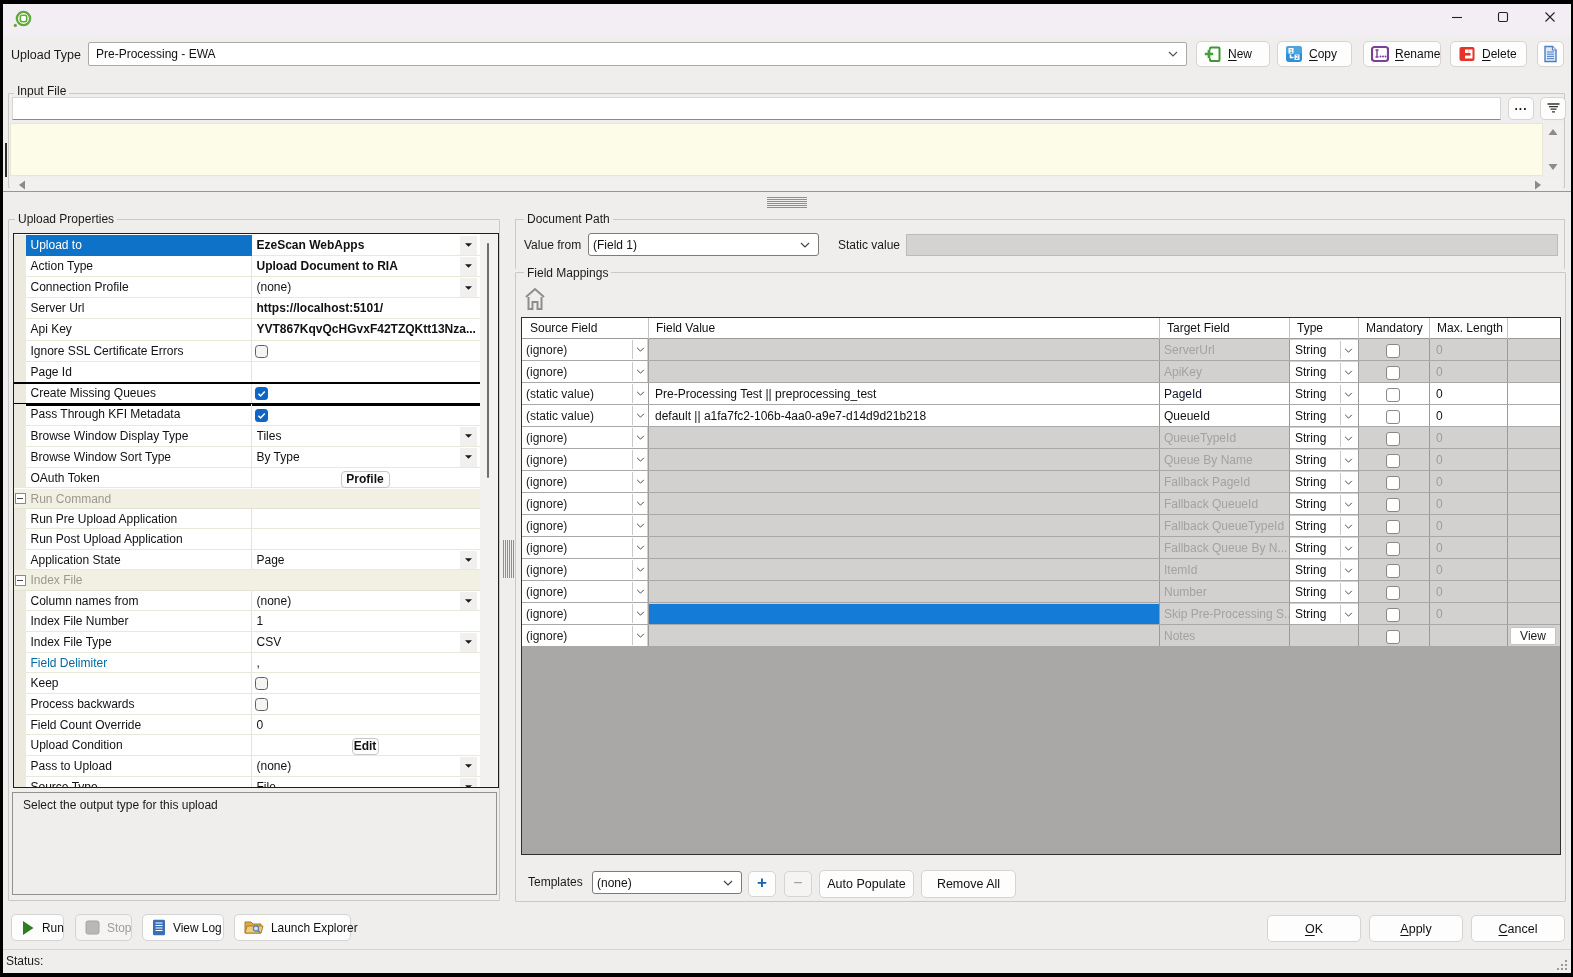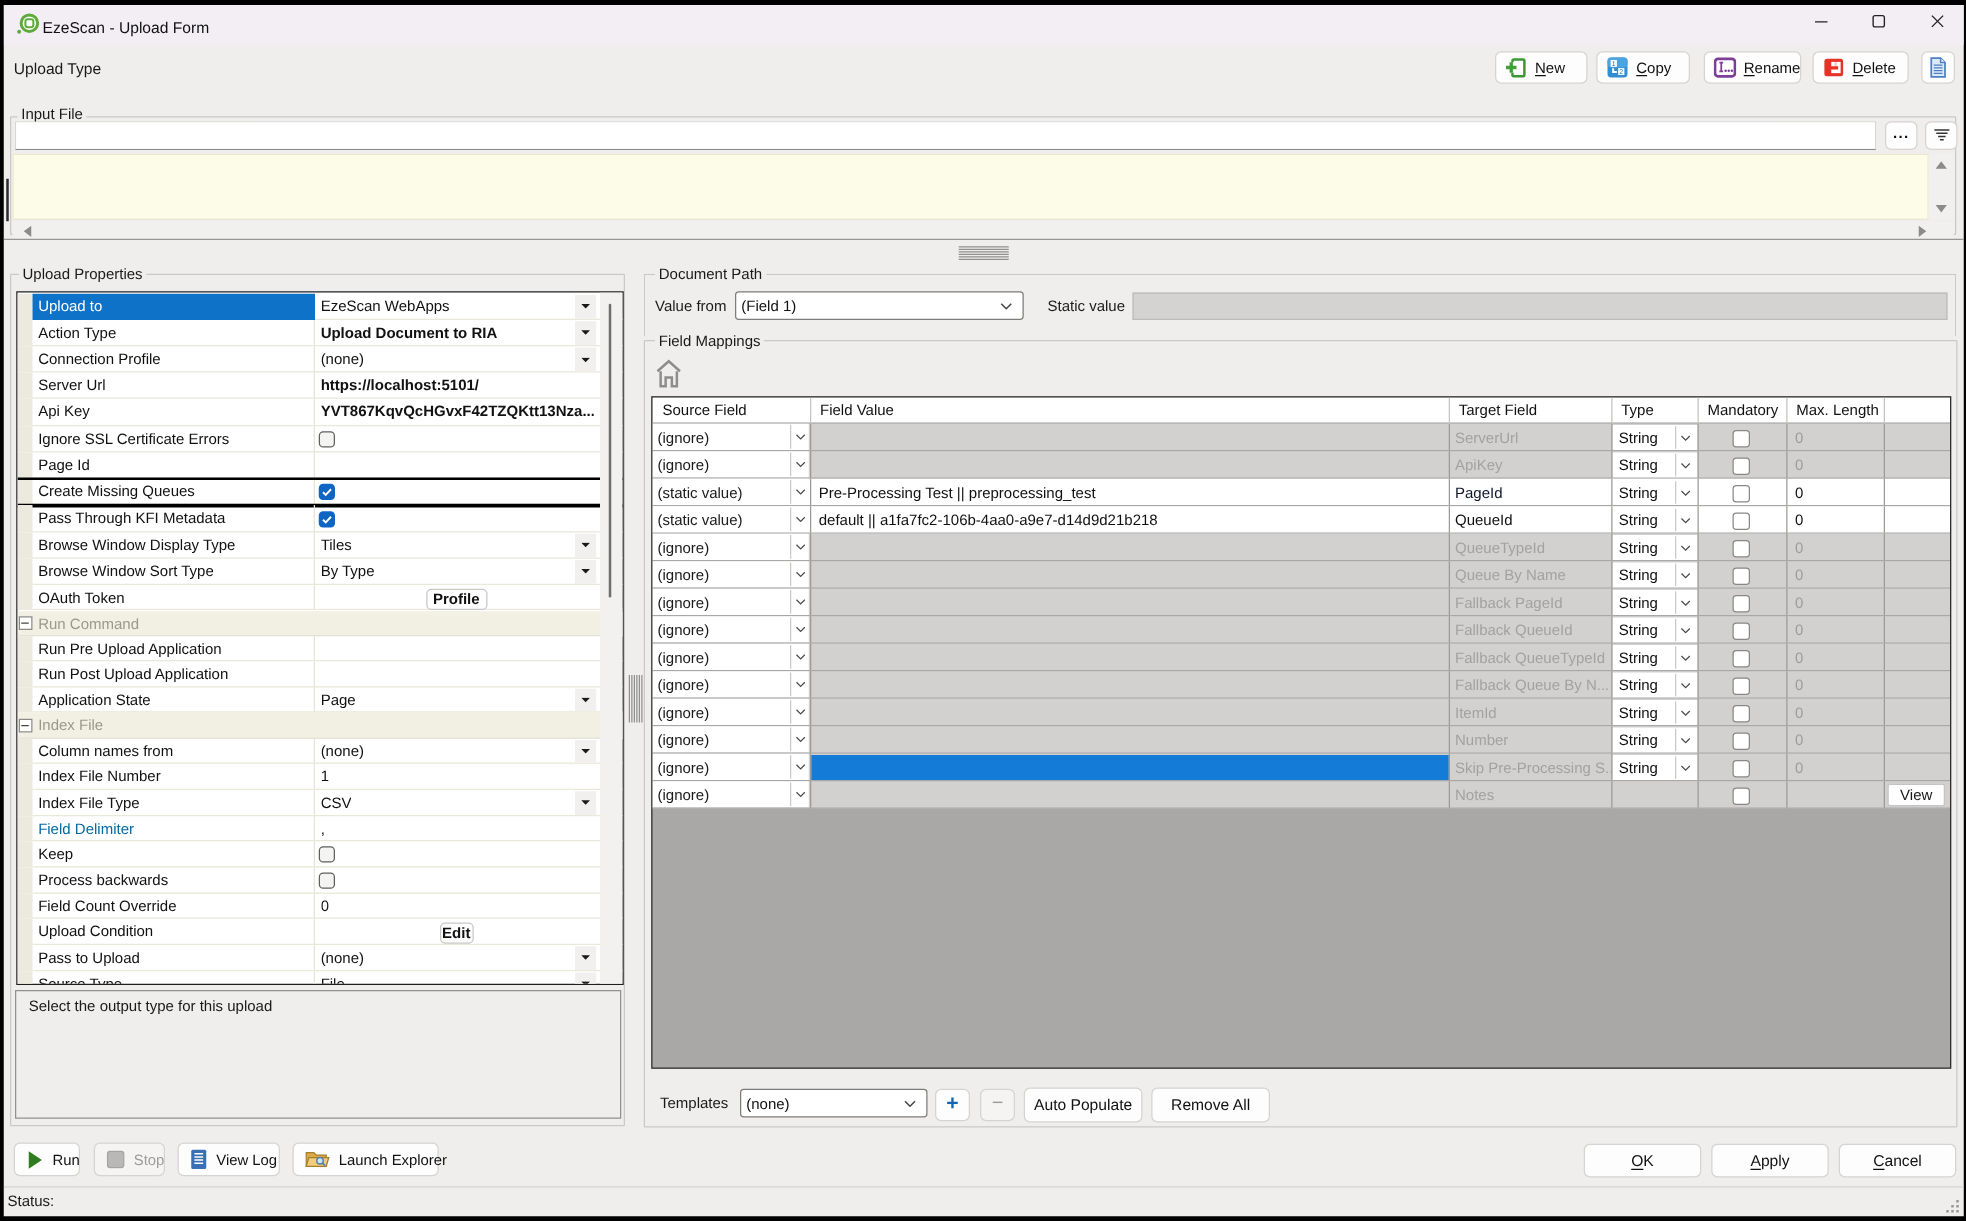--- a/index.html
+++ b/index.html
@@ -16,31 +16,35 @@
 svg { display:block; } .btn svg { flex-shrink:0; }
 .txt { position:absolute; white-space:nowrap; }
 </style></head><body>
 <div class="win">
 <div class="titlebar"></div>
 <svg class="abs" style="left:8px;top:5px" width="22" height="20" viewBox="0 0 22 20">
 <circle cx="12.5" cy="9.5" r="6.6" fill="#ffffff" stroke="#5eab3b" stroke-width="2.4"></circle>
 <rect x="9.3" y="6.3" width="6.4" height="6.4" rx="1.9" fill="none" stroke="#5eab3b" stroke-width="1.6"></rect>
 <circle cx="4.3" cy="16.4" r="1.6" fill="#5eab3b"></circle>
 </svg>
-<div class="txt" style="left:31px;top:6.5px;width:300px;height:22px;line-height:22px;font-size:12.5px;color:#111">EzeScan - Upload Form</div>
 <svg class="abs" style="left:1447px;top:6px" width="14" height="14" viewBox="0 0 14 14">
       <line x1="2" y1="7.5" x2="12" y2="7.5" stroke="#222" stroke-width="1.1"></line>
     </svg>
 <svg class="abs" style="left:1493px;top:6px" width="14" height="14" viewBox="0 0 14 14">
       <rect x="2.5" y="2.5" width="9" height="9" rx="1.5" fill="none" stroke="#222" stroke-width="1.1"></rect>
     </svg>
 <svg class="abs" style="left:1540px;top:6px" width="14" height="14" viewBox="0 0 14 14">
       <path d="M2.5 2.5 L11.5 11.5 M11.5 2.5 L2.5 11.5" stroke="#222" stroke-width="1.1"></path>
     </svg>
 <div class="txt" style="left:8px;top:41px;height:20px;line-height:20px;font-size:12.5px">Upload Type</div>
+<div class="combo" style="left:85px;top:38px;width:1099px;height:24px;border-color:#acaaa8;border-radius:2px">Pre-Processing - EWA<span class="chev">
+        <svg width="10" height="6" viewBox="0 0 10 6">
+          <path d="M1 1 L5 5 L9 1" fill="none" stroke="#555" stroke-width="1.2"></path>
+        </svg>
+      </span></div>
 <div class="btn" style="left:1193px;top:37px;width:74px;height:26px;justify-content:flex-start;padding-left:7px">
       <svg width="18" height="18" viewBox="0 0 18 18">
 <rect x="6" y="2.5" width="9.5" height="13.5" rx="1" fill="#fff" stroke="#3e9636" stroke-width="2"></rect>
 <path d="M5 4.8 L5 13.2 M0.8 9 L9.2 9" stroke="#fff" stroke-width="4.4"></path>
 <path d="M5 4.8 L5 13.2 M0.8 9 L9.2 9" stroke="#43a038" stroke-width="2.7"></path>
 </svg>
       <span style="margin-left:6px;font-size:12px"><span class="u">N</span>ew</span>
     </div>
 <div class="btn" style="left:1274px;top:37px;width:75px;height:26px;justify-content:flex-start;padding-left:7px">
       <svg width="18" height="18" viewBox="0 0 18 18">
@@ -112,21 +116,21 @@
     <div class="abs" style="left:764px;top:198.7px;width:40px;height:1px;background:#8f8f8f"></div>
     <div class="abs" style="left:764px;top:200.6px;width:40px;height:1px;background:#8f8f8f"></div>
     <div class="abs" style="left:764px;top:202.5px;width:40px;height:1px;background:#8f8f8f"></div>
 <div class="gbox" style="left:5px;top:215px;width:492px;height:682px;border-color:#cbc9c7"></div>
 <div class="glabel" style="left:12px;top:208px">Upload Properties</div>
 <div class="abs" style="left:9.5px;top:229px;width:486px;height:555px;background:#fff;border:1.5px solid #1e1e1e;overflow:hidden">
 <div class="abs" style="left:0;top:0.5px;width:12px;height:21.2px;background:#eceadf"></div>
 <div class="abs" style="left:12px;top:0.5px;width:226px;height:21.2px;background:#0e72c8"></div>
 <div class="txt" style="left:17px;top:0.5px;height:21.2px;line-height:21.2px;color:#fff">Upload to</div>
 <div class="abs" style="left:238px;top:0.5px;width:248px;height:21.2px;border-bottom:1px solid #eae8d8"></div>
-<div class="txt" style="left:243px;top:0.5px;height:21.2px;line-height:21.2px;font-weight:normal;max-width:218px;overflow:hidden;color:#111">EzeScan WebApps</div>
+<div class="txt" style="left:243px;top:0.5px;height:21.2px;line-height:21.2px;font-weight:bold;max-width:218px;overflow:hidden;color:#111">EzeScan WebApps</div>
 <div class="abs" style="left:446px;top:1.5px;width:17px;height:19.2px;background:#f1f0ee;display:flex;align-items:center;justify-content:center">
         <svg width="7" height="4" viewBox="0 0 7 4">
           <path d="M0 0.2 L7 0.2 L3.5 3.8 Z" fill="#1a1a1a"></path>
         </svg>
       </div>
 <div class="abs" style="left:0;top:21.7px;width:12px;height:21.2px;background:#eceadf"></div>
 <div class="abs" style="left:12px;top:21.7px;width:226px;height:21.2px;border-bottom:1px solid #eae8d8;border-right:1.3px solid #e6e4d2"></div>
 <div class="txt" style="left:17px;top:21.7px;height:21.2px;line-height:21.2px;color:#111">Action Type</div>
 <div class="abs" style="left:238px;top:21.7px;width:248px;height:21.2px;border-bottom:1px solid #eae8d8"></div>
 <div class="txt" style="left:243px;top:21.7px;height:21.2px;line-height:21.2px;font-weight:bold;max-width:218px;overflow:hidden;color:#111">Upload Document to RIA</div>

